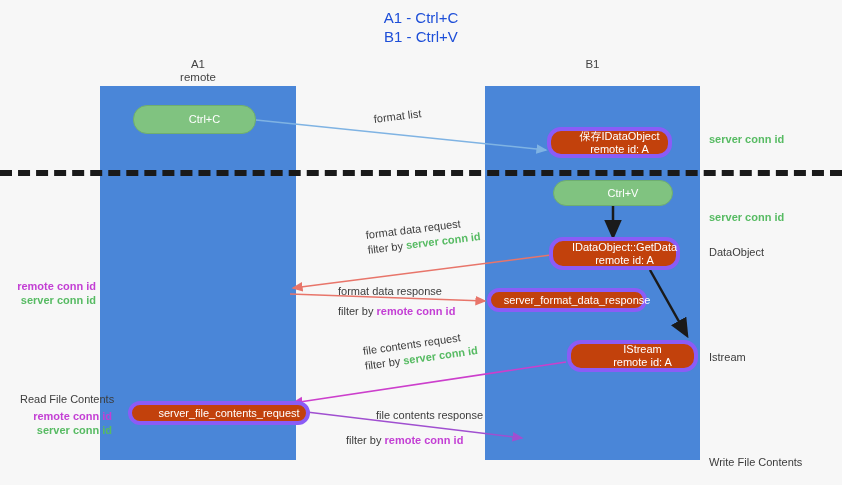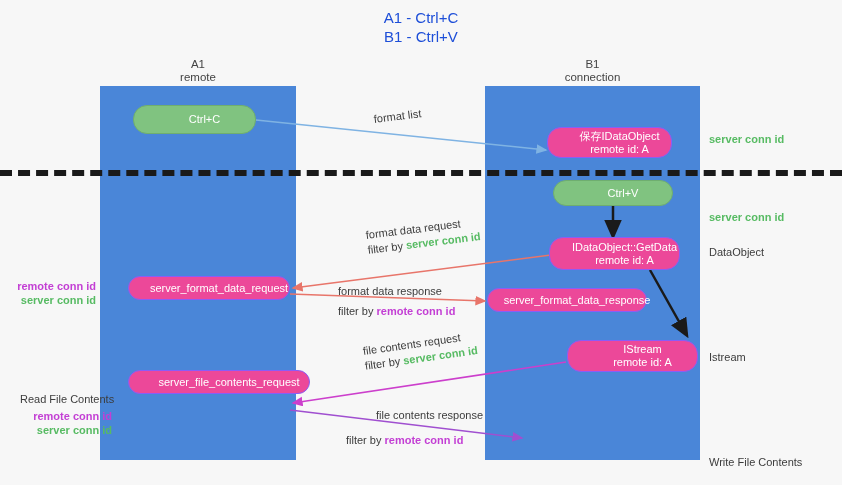--- a/index.html
+++ b/index.html
@@ -53,21 +53,21 @@
     align-items: center;
     justify-content: center;
     text-align: center;
     color: #ffffff;
     font-size: 11px;
     line-height: 13px;
     border-radius: 14px;
     padding-left: 20px;
   }
   .node.green { background: #80c380; border: 1px solid #6fae6f; }
-  .node.orange { background: #ec4899; border: 1px solid #8b5cf6; }
+  .node.orange { background: #c2410c; border: 4px solid #8b5cf6; }
   .node .l2 { font-size: 11px; }
 
   
   .ann {
     font-size: 11px;
     line-height: 14px;
     white-space: nowrap;
   }
   .green-txt { color: #57bb63; font-weight: bold; }
   .purple-txt { color: #c33fd4; font-weight: bold; }
@@ -103,21 +103,20 @@
 
   <div class="abs title">A1 - Ctrl+C
 B1 - Ctrl+V</div>
 
   <div class="abs lane-head" style="left:100px; top:58px; width:196px;">
     <span>A1</span>
     <span class="sub">remote</span>
   </div>
   <div class="abs lane-head" style="left:485px; top:58px; width:215px;">
     <span>B1</span>
-    <span class="sub">connection</span>
   </div>
 
   <div class="abs lane" style="left:100px; top:86px; width:196px; height:374px;"></div>
   <div class="abs lane" style="left:485px; top:86px; width:215px; height:374px;"></div>
 
   <svg class="overlay">
     <defs>
       <marker id="ah-blue" markerWidth="7" markerHeight="7" refX="6" refY="3" orient="auto">
         <path d="M0,0 L7,3 L0,6 z" fill="#7fb3e3"></path>
       </marker>
@@ -168,29 +167,26 @@
   <div class="abs node orange" style="left:549px; top:237px; width:131px; height:33px;">
     <span>IDataObject::GetData</span>
     <span class="l2">remote id: A</span>
   </div>
 
   <div class="abs node orange" style="left:567px; top:340px; width:131px; height:32px;">
     <span>IStream</span>
     <span class="l2">remote id: A</span>
   </div>
 
-  <div class="abs node orange" style="left:128px; top:276px; width:162px; height:24px;">
-    <span>server_format_data_request</span>
-  </div>
 
   <div class="abs node orange" style="left:487px; top:288px; width:160px; height:24px;">
     <span>server_format_data_response</span>
   </div>
 
-  <div class="abs node orange" style="left:128px; top:370px; width:182px; height:24px;">
+  <div class="abs node orange" style="left:128px; top:401px; width:182px; height:24px;">
     <span>server_file_contents_request</span>
   </div>
 
 
   <div class="abs edge-label" style="left:373px; top:112px; transform:rotate(-7deg);">format list</div>
 
   <div class="abs edge-label" style="left:365px; top:228px; transform:rotate(-7deg);">
     <div>format data request</div>
     <div><span class="plain">filter by </span><span class="green-txt">server conn id</span></div>
   </div>

